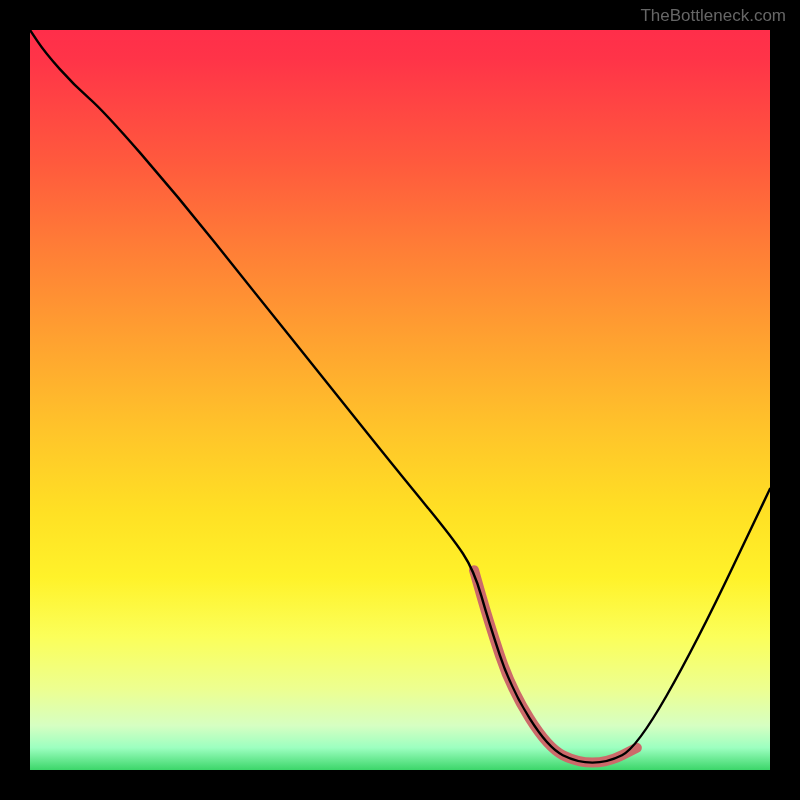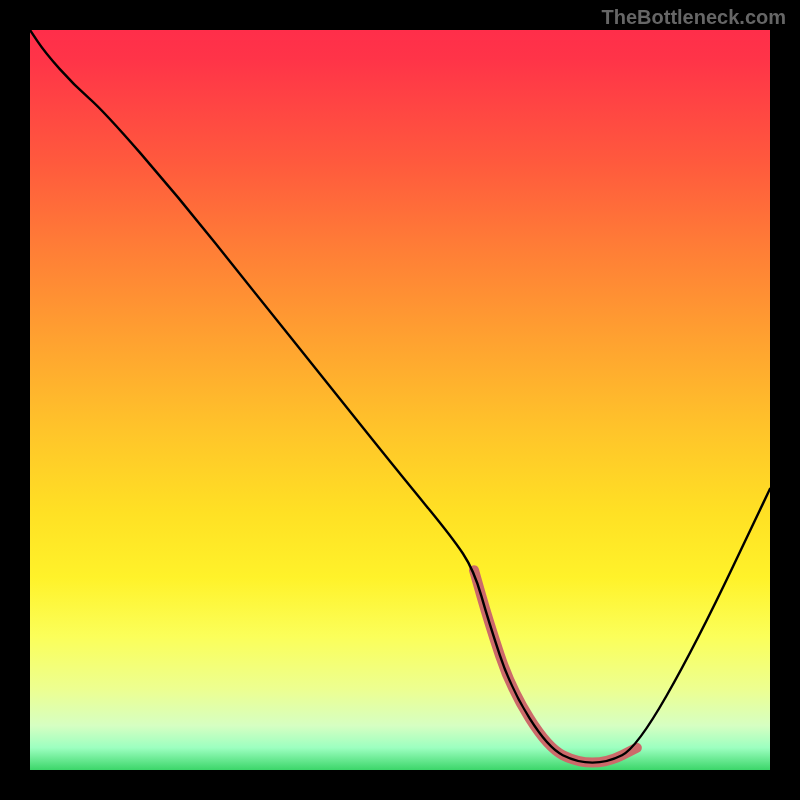--- a/index.html
+++ b/index.html
@@ -15,23 +15,22 @@
     width: 800px;
     height: 800px;
     background: #000;
   }
   .watermark {
     position: absolute;
     top: 6px;
     right: 14px;
     color: #666;
     font-family: Arial, Helvetica, sans-serif;
-    font-size: 20px;
+    font-size: 17px;
     z-index: 10;
-    font-weight: bold;
   }
   .plot-area {
     position: absolute;
     left: 30px;
     top: 30px;
     width: 740px;
     height: 740px;
     overflow: hidden;
   }
   .gradient {

